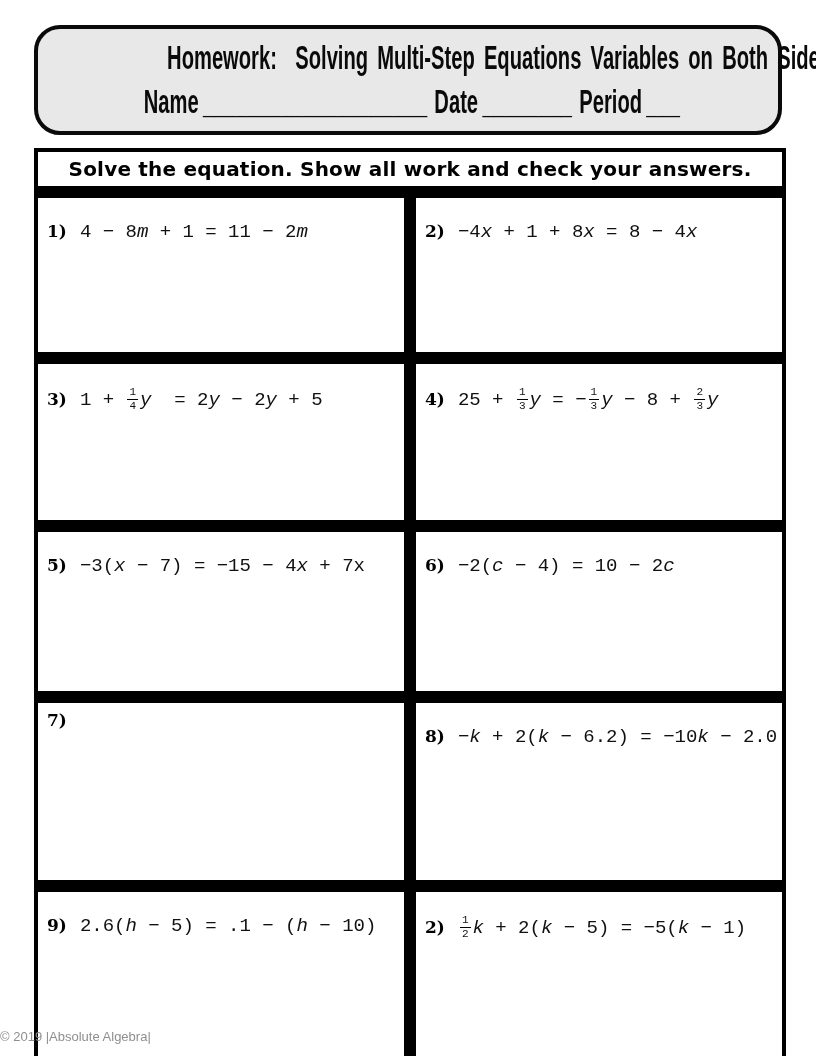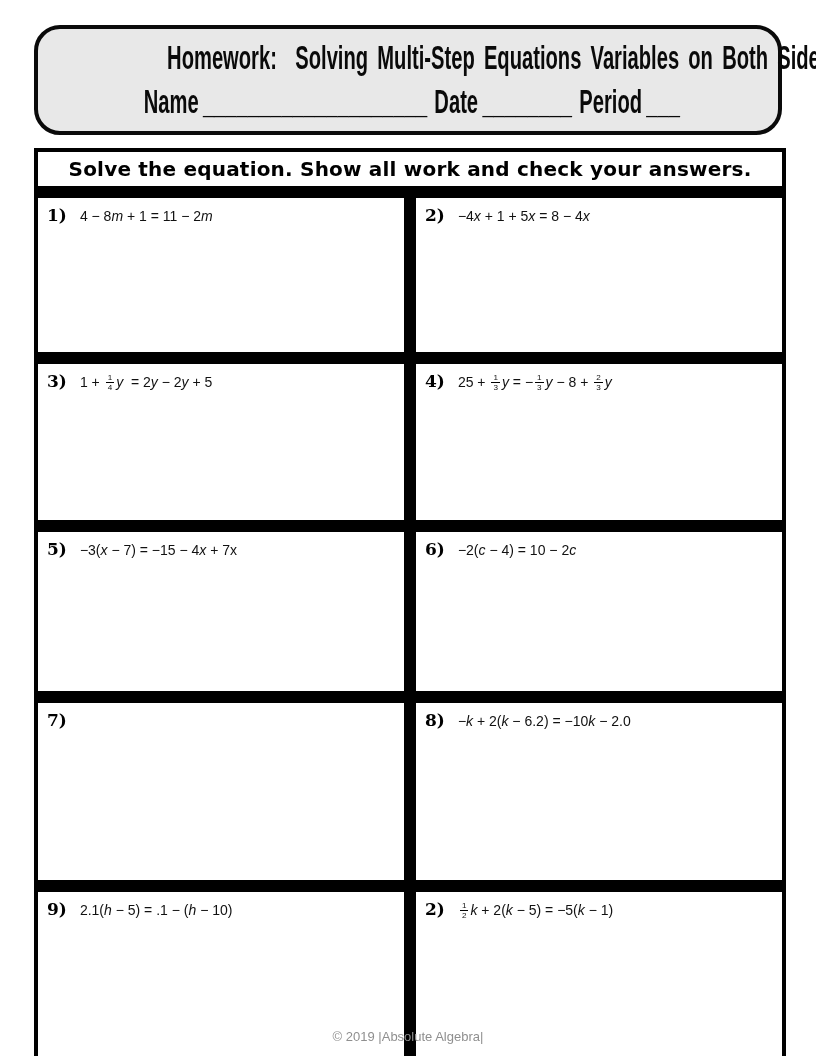--- a/index.html
+++ b/index.html
@@ -22,30 +22,30 @@
       border:4px solid #000;background:#000;display:grid;
       grid-template-columns:1fr 1fr;
       grid-template-rows:34px 154px 156px 159px 177px 172px;gap:12px;}
   .instr-cell{grid-column:1/3;background:#fff;display:flex;align-items:center;justify-content:center;}
   .instr-text{font-family:"DejaVu Sans",sans-serif;font-weight:bold;font-size:20px;
       letter-spacing:0.2px;color:#000;white-space:pre;}
   .cell{background:#fff;padding:7px 9px;box-sizing:border-box;overflow:hidden;}
   .problem{display:flex;align-items:baseline;}
   .pnum{font-family:"DejaVu Serif",serif;font-weight:bold;font-size:17px;color:#000;
       margin-right:13px;flex:none;}
-  .equation{font-family:Liberation Sans, sans-serif;font-size:14px;color:#111;white-space:pre;}
+  .equation{font-family:Liberation Mono, monospace;font-size:19px;color:#111;white-space:pre;margin-top:16px;}
   .mnum{font-style:normal;}
   .mvar{font-style:italic;}
   .frac{display:inline-flex;flex-direction:column;align-items:center;vertical-align:middle;
       font-size:0.58em;line-height:1.08;margin:0 2px;}
   .frac .fnum{border-bottom:1px solid #000;padding:0 2px;}
   .frac .fden{padding-top:1px;}
 
   
-  .footer{position:absolute;left:0;top:1029px;width:100%;text-align:center;
+  .footer{position:absolute;left:0;top:1029px;width:100%;text-align:left;
       font-size:13px;color:#8f8f8f;font-family:"Liberation Sans",sans-serif;}
 </style>
 </head>
 <body>
 
 <div class="page">
 
   <div class="header-box">
     <div class="title-line">
       <span class="squeeze">Homework:  Solving Multi-Step Equations Variables on Both Sides</span>
@@ -62,21 +62,21 @@
 
     <div class="cell">
       <div class="problem">
         <span class="pnum">1)</span>
         <span class="equation"><span class="mnum">4 − 8</span><span class="mvar">m</span><span class="mnum"> + 1 = 11 − 2</span><span class="mvar">m</span></span>
       </div>
     </div>
     <div class="cell">
       <div class="problem">
         <span class="pnum">2)</span>
-        <span class="equation"><span class="mnum">−4</span><span class="mvar">x</span><span class="mnum"> + 1 + 5</span><span class="mvar">x</span><span class="mnum"> = 8 − 4</span><span class="mvar">x</span></span>
+        <span class="equation"><span class="mnum">−4</span><span class="mvar">x</span><span class="mnum"> + 1 + 8</span><span class="mvar">x</span><span class="mnum"> = 8 − 4</span><span class="mvar">x</span></span>
       </div>
     </div>
 
     <div class="cell">
       <div class="problem">
         <span class="pnum">3)</span>
         <span class="equation"><span class="mnum">1 + </span><span class="frac"><span class="fnum">1</span><span class="fden">4</span></span><span class="mvar">y</span><span class="mnum">  = 2</span><span class="mvar">y</span><span class="mnum"> − 2</span><span class="mvar">y</span><span class="mnum"> + 5</span></span>
       </div>
     </div>
     <div class="cell">
@@ -107,21 +107,21 @@
     <div class="cell">
       <div class="problem">
         <span class="pnum">8)</span>
         <span class="equation"><span class="mnum">−</span><span class="mvar">k</span><span class="mnum"> + 2(</span><span class="mvar">k</span><span class="mnum"> − 6.2) = −10</span><span class="mvar">k</span><span class="mnum"> − 2.0</span></span>
       </div>
     </div>
 
     <div class="cell">
       <div class="problem">
         <span class="pnum">9)</span>
-        <span class="equation"><span class="mnum">2.1(</span><span class="mvar">h</span><span class="mnum"> − 5) = .1 − (</span><span class="mvar">h</span><span class="mnum"> − 10)</span></span>
+        <span class="equation"><span class="mnum">2.6(</span><span class="mvar">h</span><span class="mnum"> − 5) = .1 − (</span><span class="mvar">h</span><span class="mnum"> − 10)</span></span>
       </div>
     </div>
     <div class="cell">
       <div class="problem">
         <span class="pnum">2)</span>
         <span class="equation"><span class="frac"><span class="fnum">1</span><span class="fden">2</span></span><span class="mvar">k</span><span class="mnum"> + 2(</span><span class="mvar">k</span><span class="mnum"> − 5) = −5(</span><span class="mvar">k</span><span class="mnum"> − 1)</span></span>
       </div>
     </div>
   </div>
 

